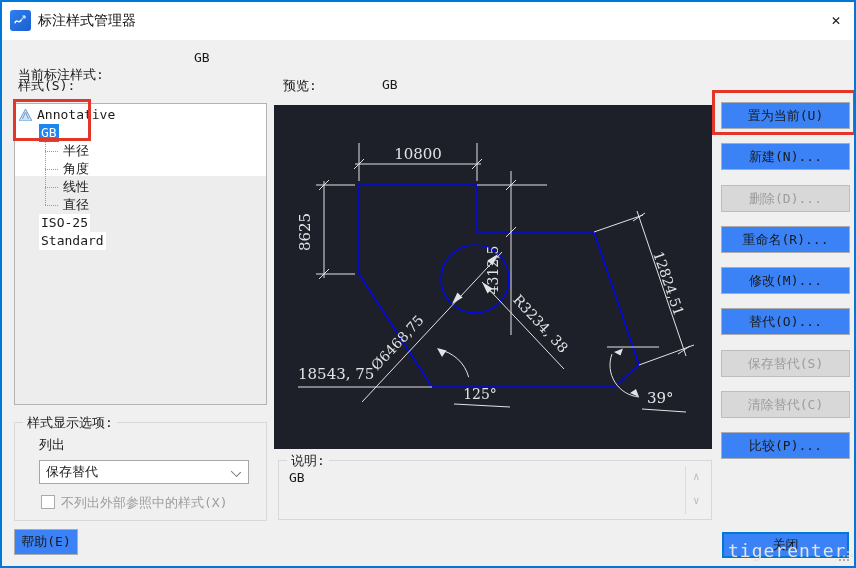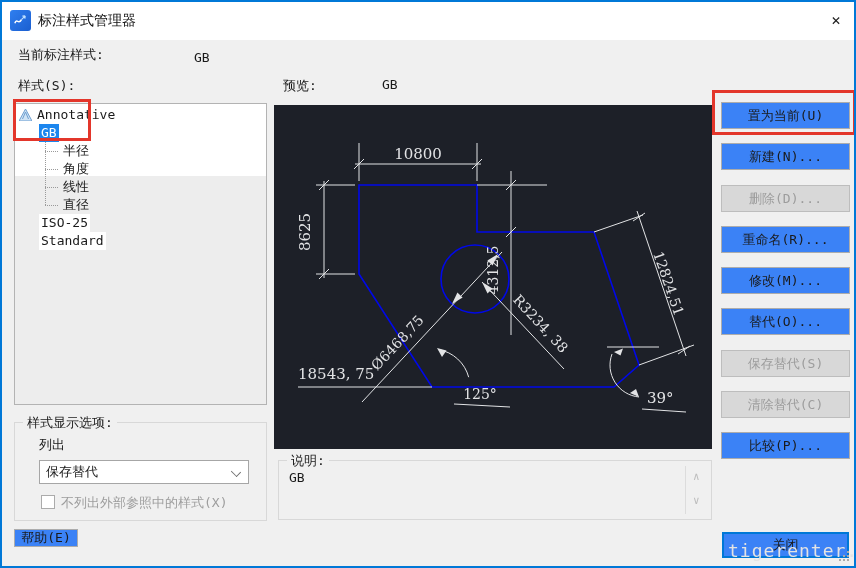--- a/index.html
+++ b/index.html
@@ -40,21 +40,21 @@
     border:1px solid #a6a6a6;display:flex;align-items:center;padding-left:6px;cursor:pointer;}
   .dd-chevron{position:absolute;right:8px;top:7px;width:8px;height:8px;
     border-right:1.5px solid #6f6f6f;border-bottom:1.5px solid #6f6f6f;transform:rotate(45deg) scale(1,.8);}
   
   .checkbox{position:absolute;left:26px;top:72px;width:14px;height:14px;background:#ffffff;border:1px solid #ababab;}
   .cb-label{position:absolute;left:46px;top:71px;color:#9d9d9d;white-space:nowrap;}
   
   .btn{position:absolute;left:719px;width:129px;height:27px;background:#3b82f6;border:1px solid #acacac;
     display:flex;align-items:center;justify-content:center;font-size:13px;color:#1a1a1a;cursor:pointer;}
   .btn.disabled{background:#d8d8d8;border-color:#bdbdbd;color:#9c9c9c;cursor:default;}
-  .btn.help{left:12px;top:527px;width:64px;height:18px;}
+  .btn.help{left:12px;top:527px;width:64px;height:26px;}
   .btn.close-dlg{left:720px;top:530px;width:127px;height:26px;border:2px solid #0078d7;}
   
   .preview{position:absolute;left:272px;top:103px;width:438px;height:344px;background:#1d2028;}
   .preview svg text{font-family:"DejaVu Serif","Liberation Serif",serif;fill:#e2e3e5;}
   
   .desc-sep{position:absolute;left:406px;top:5px;height:48px;border-left:1px solid #dcdcdc;}
   .scroll-chev{position:absolute;left:414px;color:#bdbdbd;font-size:11px;line-height:11px;cursor:pointer;}
   
   .watermark{position:absolute;left:726px;top:538px;font-size:18px;letter-spacing:1px;color:#e3e3e3;
     white-space:nowrap;z-index:70;pointer-events:none;font-family:"DejaVu Sans Mono",monospace;}
@@ -70,21 +70,21 @@
     <div class="app-icon">
       <svg width="15" height="15" viewBox="0 0 16 16">
         <path d="M2,11 C4,5 6,13 9,7" stroke="#ffffff" stroke-width="1.6" fill="none"></path>
         <path d="M9,7 L13,3 M13,3 L10,3.4 M13,3 L12.6,6" stroke="#bfe0ff" stroke-width="1.3" fill="none"></path>
       </svg>
     </div>
     <div class="title-text">标注样式管理器</div>
     <div class="close-btn">✕</div>
   </div>
 
-  <div class="lbl" style="left:16px;top:44px;">当前标注样式:</div>
+  <div class="lbl" style="left:16px;top:64px;">当前标注样式:</div>
   <div class="lbl" style="left:192px;top:48px;">GB</div>
   <div class="lbl" style="left:16px;top:75px;">样式(S):</div>
   <div class="lbl" style="left:281px;top:75px;">预览:</div>
   <div class="lbl" style="left:380px;top:75px;">GB</div>
 
   <div class="listbox">
     <div class="white-strip"></div>
     <div class="dotline-v"></div>
     <div class="dotline-h" style="top:47px;"></div>
     <div class="dotline-h" style="top:65px;"></div>

